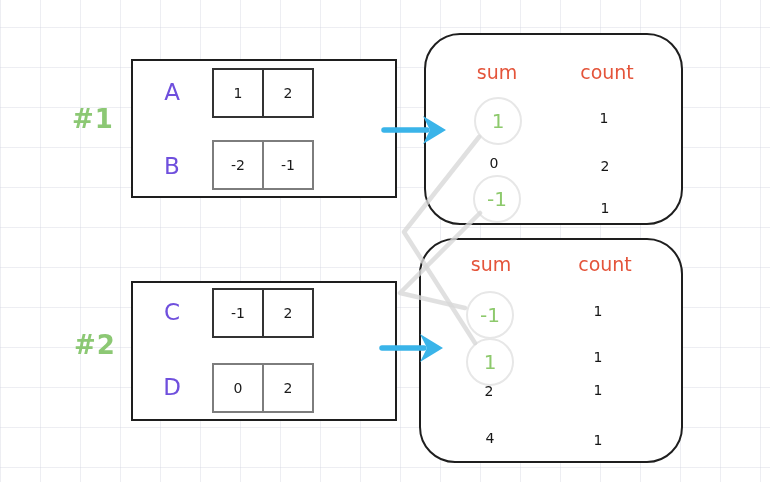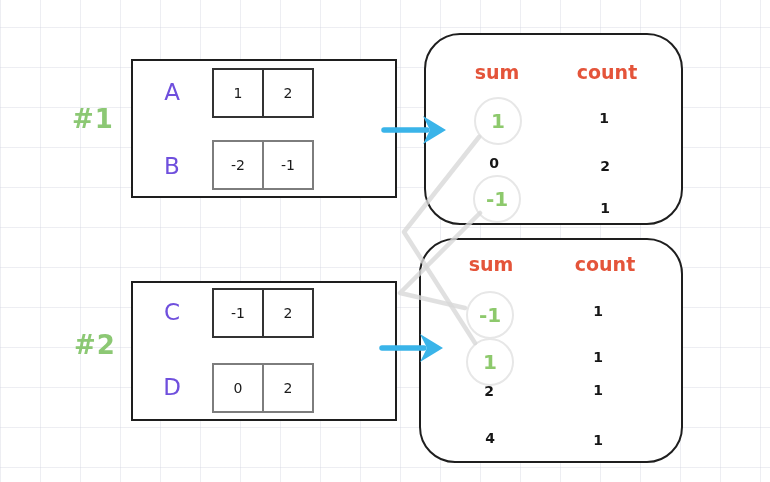--- a/index.html
+++ b/index.html
@@ -27,21 +27,21 @@
   .cellpair{position:absolute;display:flex;}
   .cell{
     width:48px;height:46px;border:2px solid #333333;background:#ffffff;
     display:flex;align-items:center;justify-content:center;
     font-size:14px;color:#1b1b1b;
   }
   .cell + .cell{margin-left:-2px;}
   .cells-dark .cell{border-color:#333333;}
   .cells-gray .cell{border-color:#7d7d7d;}
   .rbox{
-    position:absolute;border:2px solid #1e1e1e;border-radius:36px;background:#ffffff;font-weight:bold;
+    position:absolute;border:2px solid #1e1e1e;border-radius:36px;background:#ffffff;
   }
   .hdr{
     position:absolute;transform:translate(-50%,-50%);
     font-size:19px;color:#e4543a;
   }
   .num{
     position:absolute;transform:translate(-50%,-50%);
     font-size:14px;color:#161616;
   }
   .circ{

